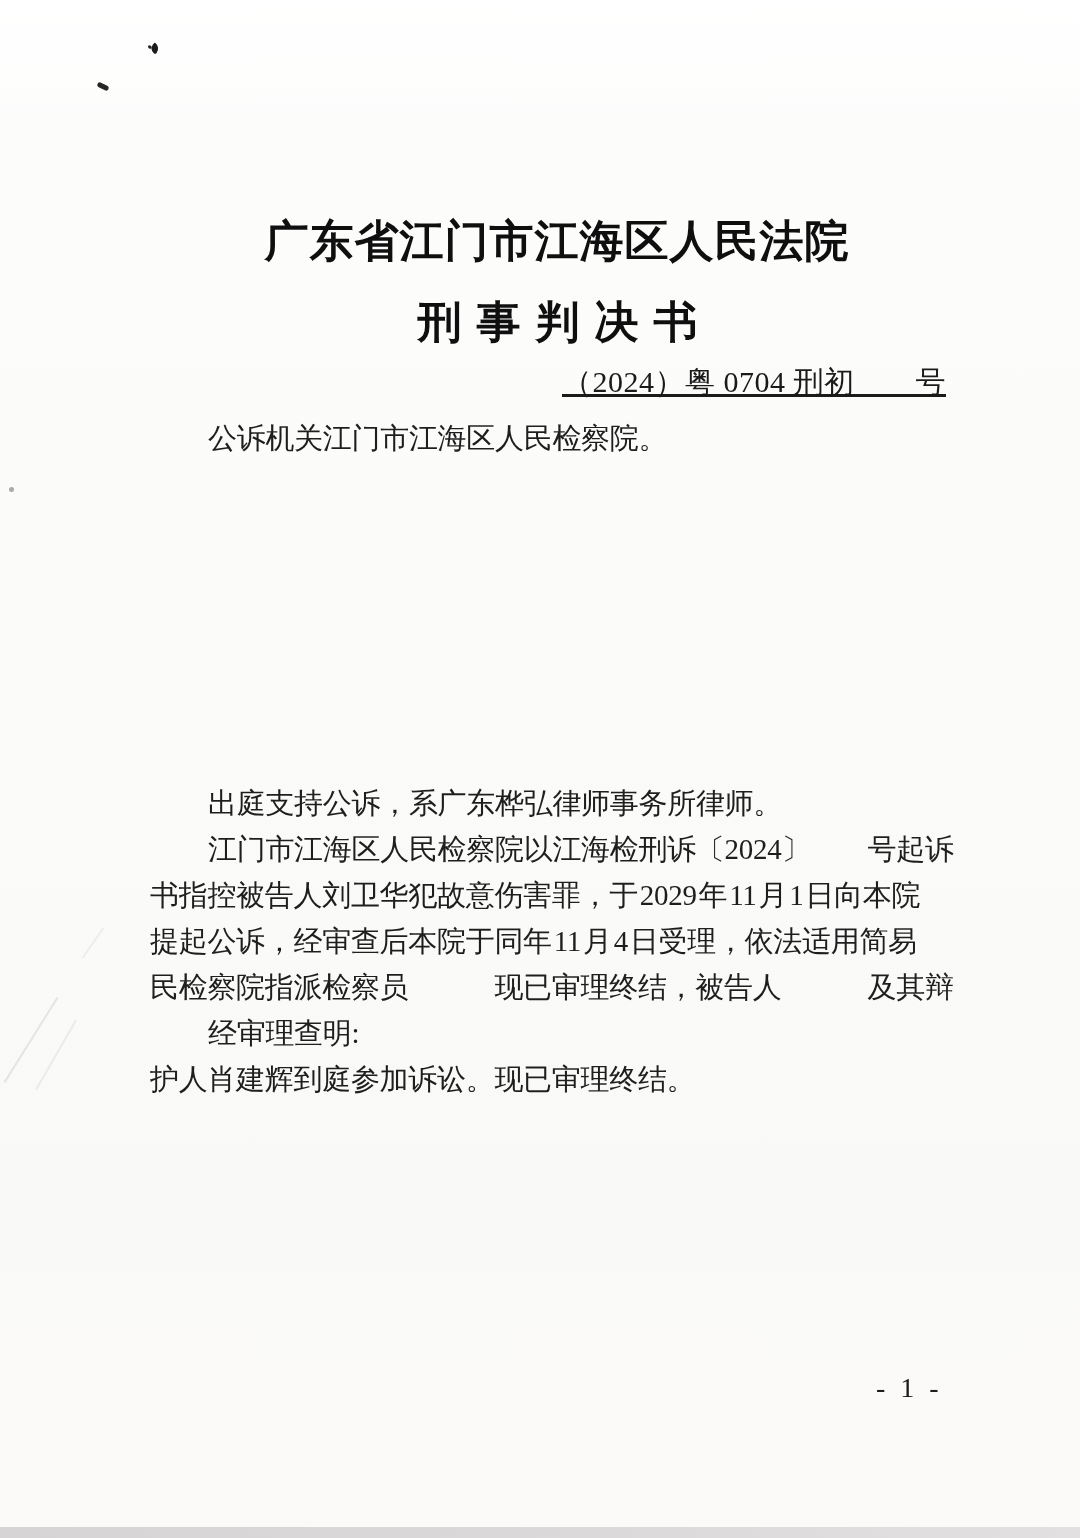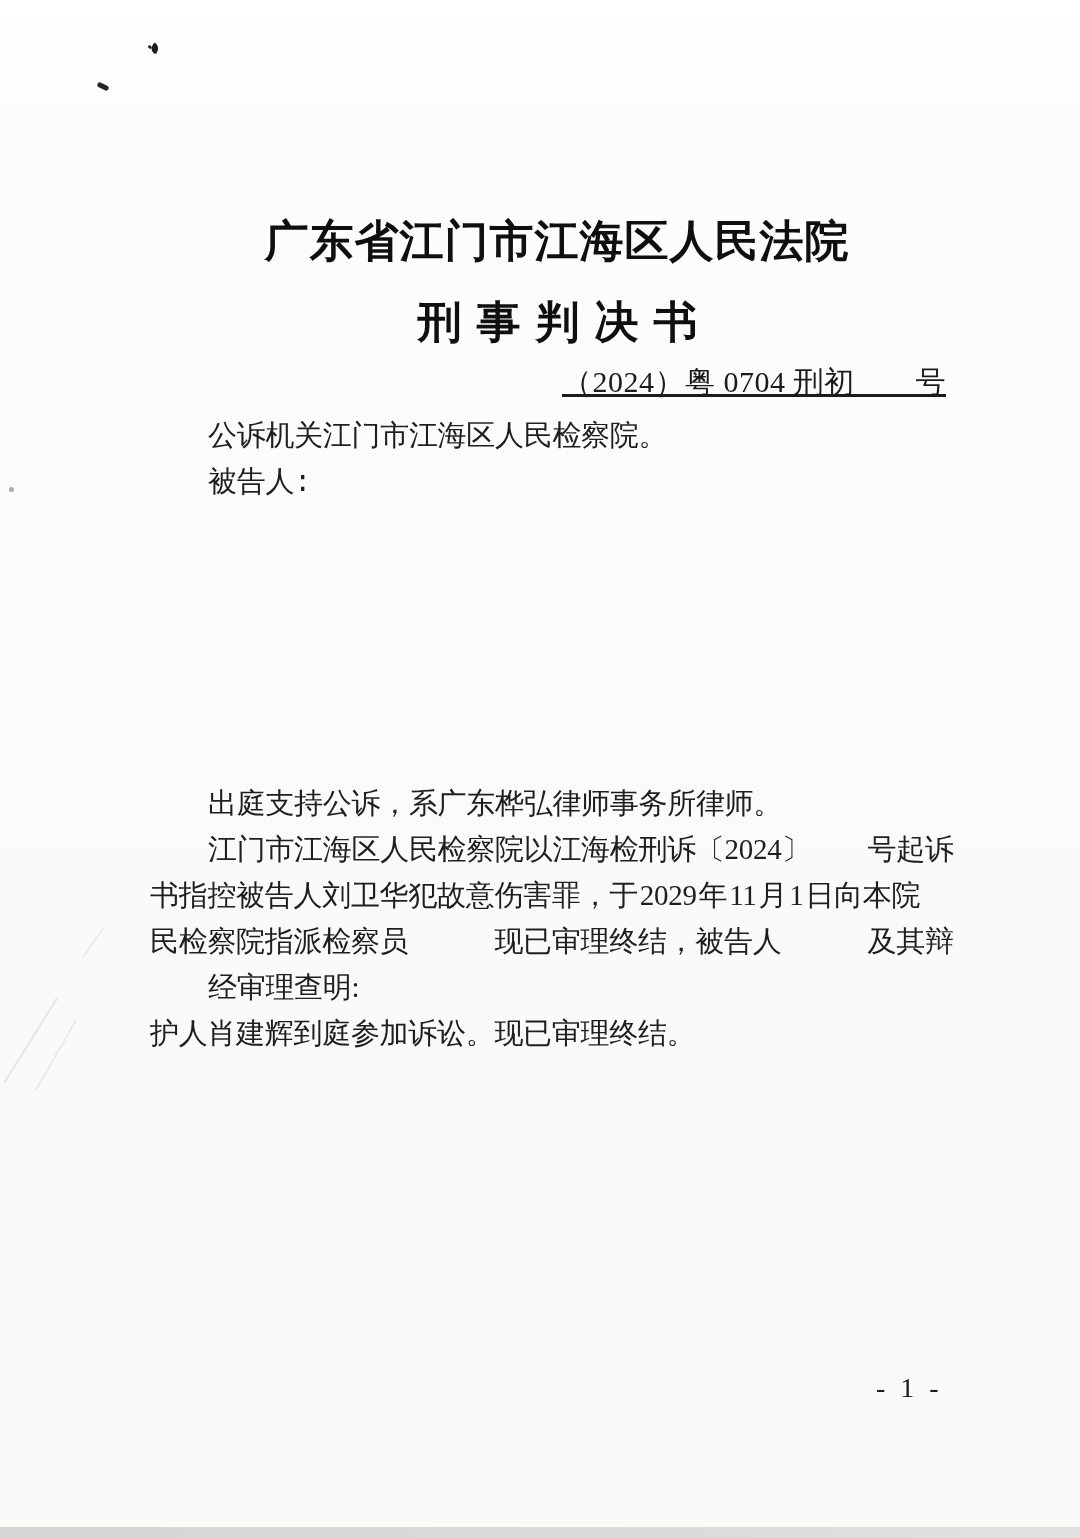--- a/index.html
+++ b/index.html
@@ -44,21 +44,21 @@
   .case-number {
     position:absolute; left:562px; top:364px;
     font-size:30px; line-height:36px;
     letter-spacing:0.5px;
     white-space:pre;
     color:#1b1b1b;
     text-decoration:underline;
   }
 
   .body-block-1 {
-    position:absolute; left:150px; top:415px; width:800px;font-family:Liberation Mono, monospace;
+    position:absolute; left:150px; top:415px; width:800px;
   }
   .body-block-2 {
     position:absolute; left:150px; top:780px; width:800px;
   }
   .tline {
     margin:0;
     font-size:29px;
     line-height:46px;
     height:46px;
     letter-spacing:-0.3px;
@@ -124,29 +124,29 @@
   <div class="crease crease-3"></div>
 
   <div class="court-title">广东省江门市江海区人民法院</div>
 
   <div class="doc-type">刑事判决书</div>
 
   <div class="case-number">（2024）粤 0704 刑初　　号</div>
 
   <div class="body-block-1">
     <p class="tline indent">公诉机关江门市江海区人民检察院。</p>
-    <p class="tline indent">被告人:</p>
   </div>
 
   <div class="redacted-space"></div>
 
   <div class="body-block-2">
     <p class="tline indent">出庭支持公诉，系广东桦弘律师事务所律师。</p>
     <p class="tline indent">江门市江海区人民检察院以江海检刑诉〔2024〕　　号起诉</p>
     <p class="tline">书指控被告人刘卫华犯故意伤害罪，于 2029 年 11 月 1 日向本院</p>
+    <p class="tline">提起公诉，经审查后本院于同年 11 月 4 日受理，依法适用简易</p>
     <p class="tline">民检察院指派检察员　　　现已审理终结，被告人　　　及其辩</p>
     <p class="tline indent">经审理查明:</p>
     <p class="tline">护人肖建辉到庭参加诉讼。现已审理终结。</p>
   </div>
 
   <div class="page-number">- 1 -</div>
 
   <div class="scan-strip-bottom"></div>
 
 </div>

